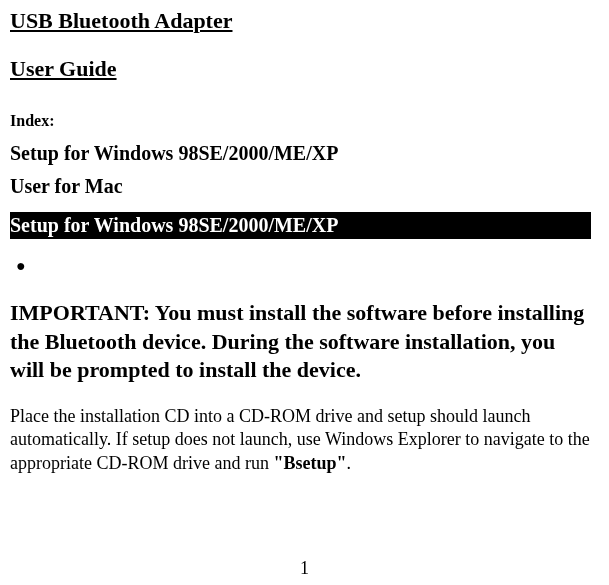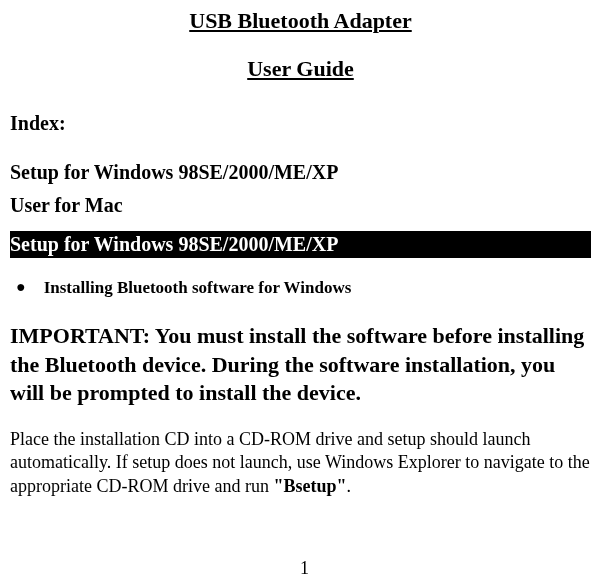--- a/index.html
+++ b/index.html
@@ -10,37 +10,37 @@
     body {
       font-family: "Times New Roman", Times, serif;
       background: #ffffff;
       color: #000000;
       width: 609px;
       height: 585px;
       padding: 8px 18px 8px 10px;
       position: relative;
     }
     .title-line {
-      text-align: center;
+      text-align: left;
       font-weight: bold;
       text-decoration: underline;
       font-size: 22px;
       margin-bottom: 22px;
     }
     .subtitle-line {
-      text-align: center;
+      text-align: left;
       font-weight: bold;
       text-decoration: underline;
       font-size: 22px;
       margin-bottom: 30px;
     }
     .index-heading {
       font-weight: bold;
-      font-size: 20px;
-      margin-bottom: 26px;
+      font-size: 16px;
+      margin-bottom: 12px;
     }
     .index-item {
       font-weight: bold;
       font-size: 20px;
       margin-bottom: 10px;
     }
     .section-banner {
       background: #000000;
       color: #ffffff;
       font-weight: bold;
@@ -95,21 +95,20 @@
 <div class="subtitle-line">User Guide</div>
 
 <div class="index-heading">Index:</div>
 <div class="index-item">Setup for Windows 98SE/2000/ME/XP</div>
 <div class="index-item">User for Mac</div>
 
 <div class="section-banner">Setup for Windows 98SE/2000/ME/XP</div>
 
 <div class="bullet-row">
   <span class="bullet-dot">●</span>
-  <span class="bullet-text">Installing Bluetooth software for Windows</span>
 </div>
 
 <div class="important-block">IMPORTANT: You must install the software before installing the Bluetooth device. During the software installation, you will be prompted to install the device.</div>
 
 <div class="body-text">
   <span>Place the installation CD into a CD-ROM drive and setup should launch automatically. If setup does not launch, use Windows Explorer to navigate to the appropriate CD-ROM drive and run </span><span class="bold-inline">"Bsetup"</span><span>.</span>
 </div>
 
 <div class="page-number">1</div>
 

